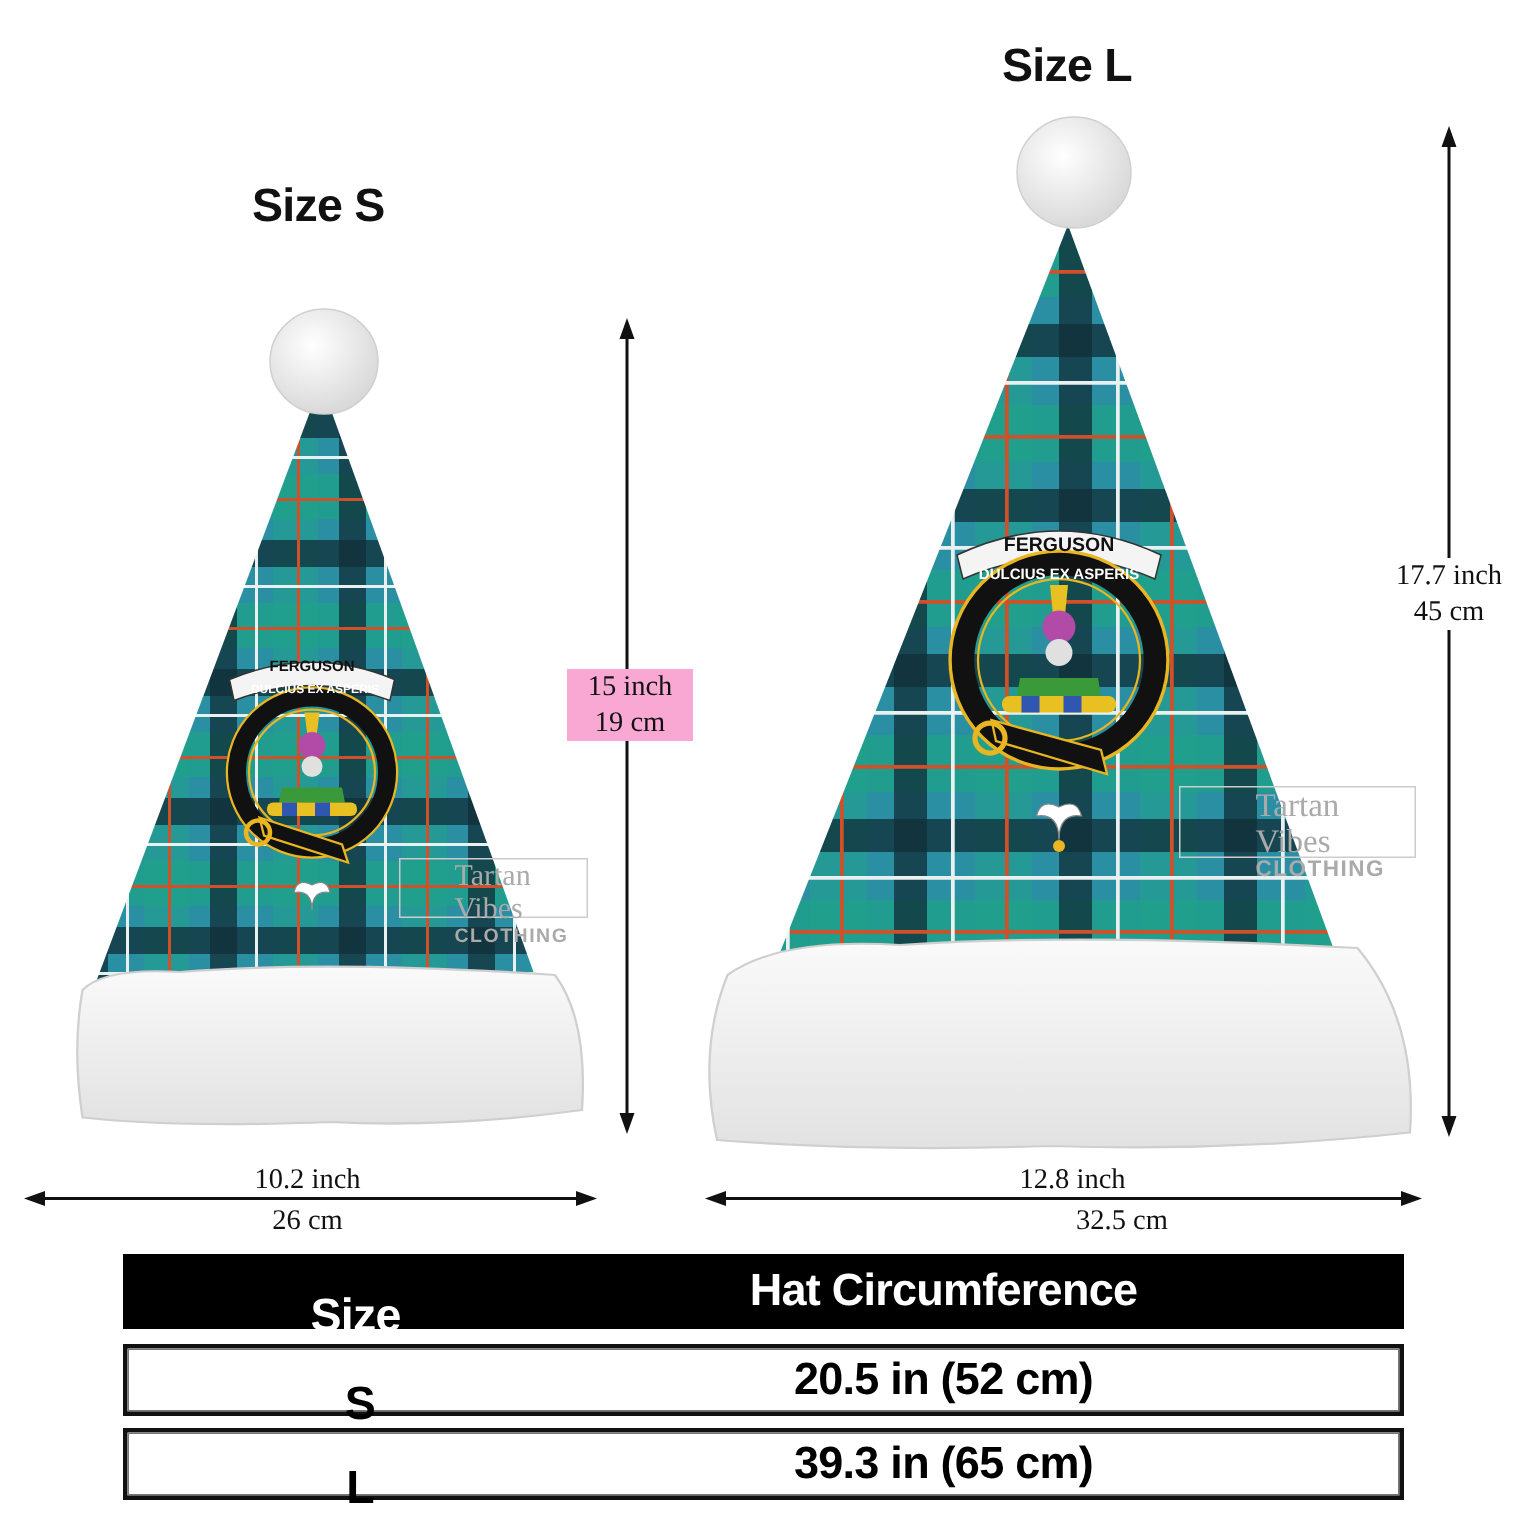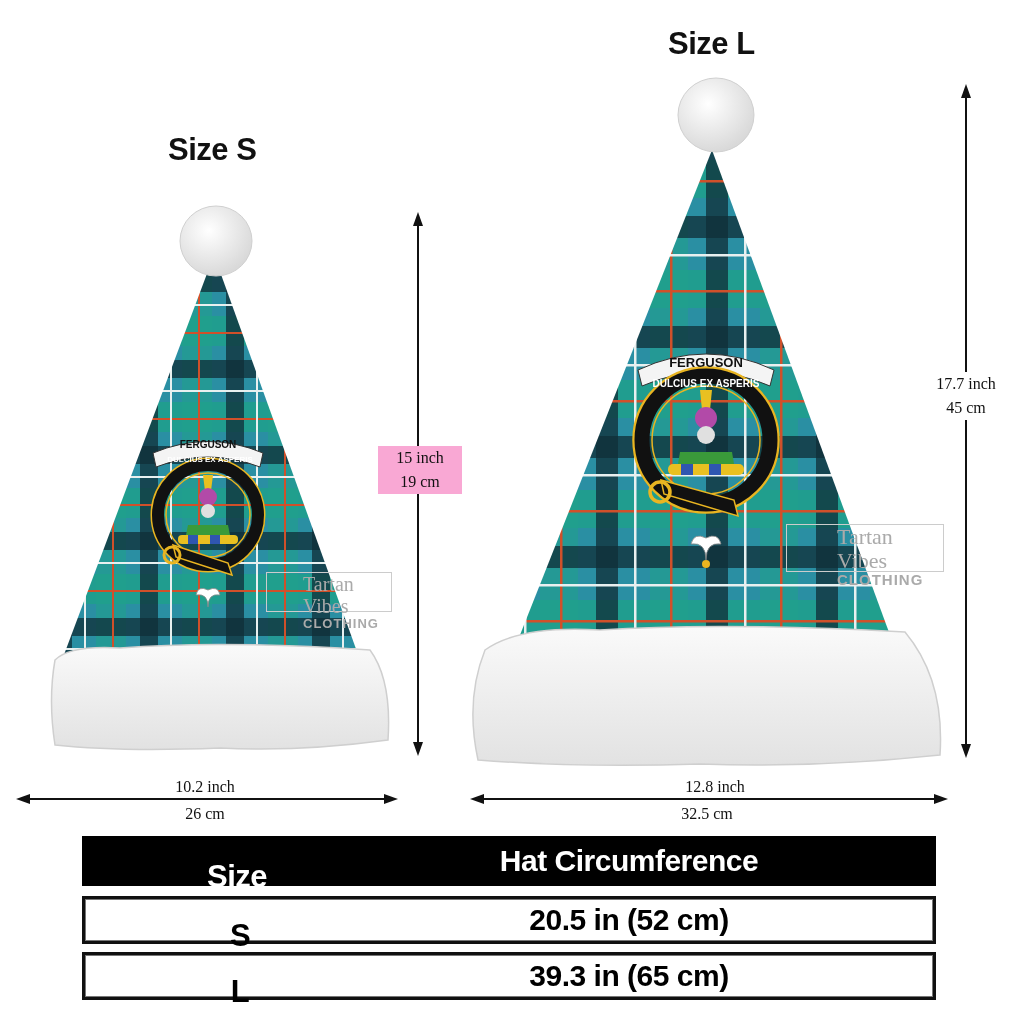--- a/index.html
+++ b/index.html
@@ -1,19 +1,19 @@
 <!DOCTYPE html>
 <html><head>
 <meta charset="utf-8">
 <style>
   html,body{margin:0;padding:0;background:#fff;}
   body{width:1020px;height:1020px;position:relative;overflow:hidden;font-family:"Liberation Sans",sans-serif;}
   .abs{position:absolute;}
   .size-title{font-family:"Liberation Sans",sans-serif;font-weight:700;font-size:31px;color:#111;letter-spacing:-0.5px;}
-  .dim{font-family:"Liberation Serif",serif;font-size:16px;color:#111;text-align:center;line-height:24px;}
+  .dim{font-family:"Liberation Serif",serif;font-size:19px;color:#111;text-align:center;line-height:24px;}
   svg{position:absolute;left:0;top:0;}
   .table-row{position:absolute;left:82px;width:854px;display:flex;align-items:center;box-sizing:border-box;}
   .hdr{top:836px;height:50px;background:#000;color:#fff;}
   .row{background:#fff;color:#000;border:3px solid #111;box-shadow:0 0 0 1px #777 inset;}
   .row1{top:896px;height:48px;}
   .row2{top:952px;height:48px;}
   .c1{width:310px;text-align:center;font-weight:700;font-size:31px;letter-spacing:-0.5px;margin-top:31px;}
   .c2{flex:1;text-align:center;font-weight:700;font-size:30px;letter-spacing:-0.5px;padding-right:70px;}
   .wm{position:absolute;border:1.5px solid #ccc;color:#aaa;font-family:"Liberation Serif",serif;}
   .wm .t1{font-size:20px;line-height:22px;}
@@ -126,36 +126,36 @@
 
 <div class="wm" style="left:266px;top:572px;width:126px;height:40px;padding-left:36px;box-sizing:border-box;">
   <div class="t1">Tartan Vibes</div>
   <div class="t2">CLOTHING</div>
 </div>
 <div class="wm" style="left:786px;top:524px;width:158px;height:48px;padding-left:50px;box-sizing:border-box;">
   <div class="t1" style="font-size:22px;line-height:24px;">Tartan Vibes</div>
   <div class="t2" style="font-size:15px;">CLOTHING</div>
 </div>
 
-<div class="abs size-title" style="left:168px;top:132px;">Size S</div>
+<div class="abs size-title" style="left:168px;top:119px;">Size S</div>
 <div class="abs size-title" style="left:668px;top:26px;">Size L</div>
 
 <div class="abs dim" style="left:378px;top:446px;width:84px;background:#f9a8d4;">
   <div>15 inch</div>
   <div>19 cm</div>
 </div>
 <div class="abs dim" style="left:916px;top:372px;width:100px;background:#fff;">
   <div>17.7 inch</div>
   <div>45 cm</div>
 </div>
 
 <div class="abs dim" style="left:150px;top:775px;width:110px;">10.2 inch</div>
 <div class="abs dim" style="left:150px;top:802px;width:110px;">26 cm</div>
 <div class="abs dim" style="left:660px;top:775px;width:110px;">12.8 inch</div>
-<div class="abs dim" style="left:652px;top:802px;width:110px;">32.5 cm</div>
+<div class="abs dim" style="left:693px;top:802px;width:110px;">32.5 cm</div>
 
 <div class="table-row hdr">
   <div class="c1">Size</div>
   <div class="c2">Hat Circumference</div>
 </div>
 <div class="table-row row row1">
   <div class="c1">S</div>
   <div class="c2">20.5 in (52 cm)</div>
 </div>
 <div class="table-row row row2">

